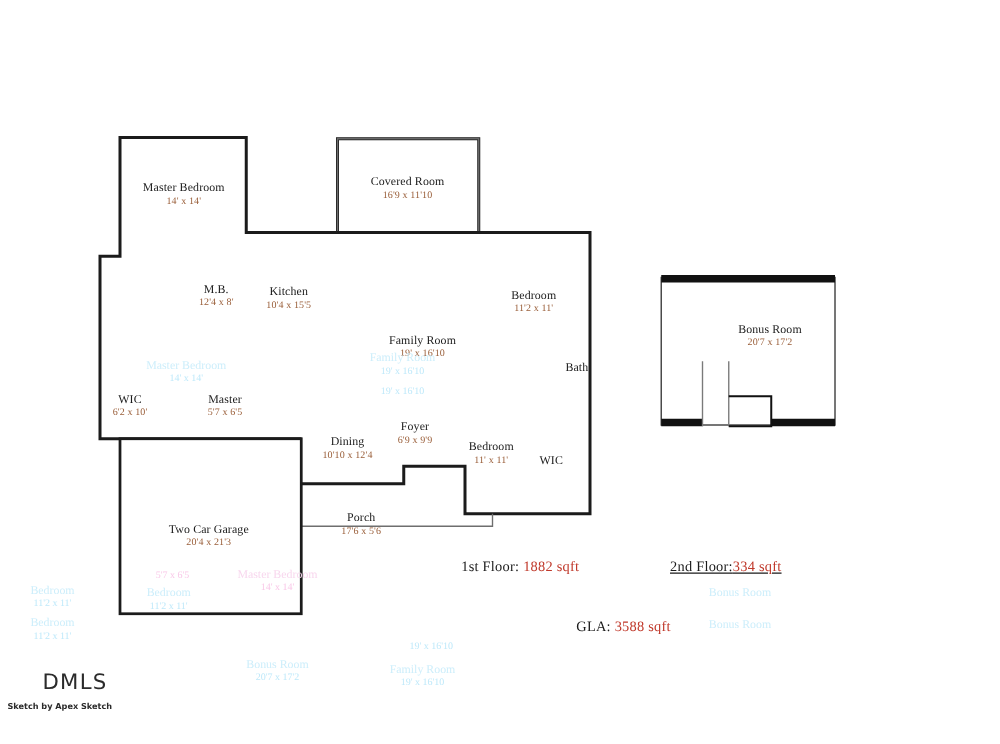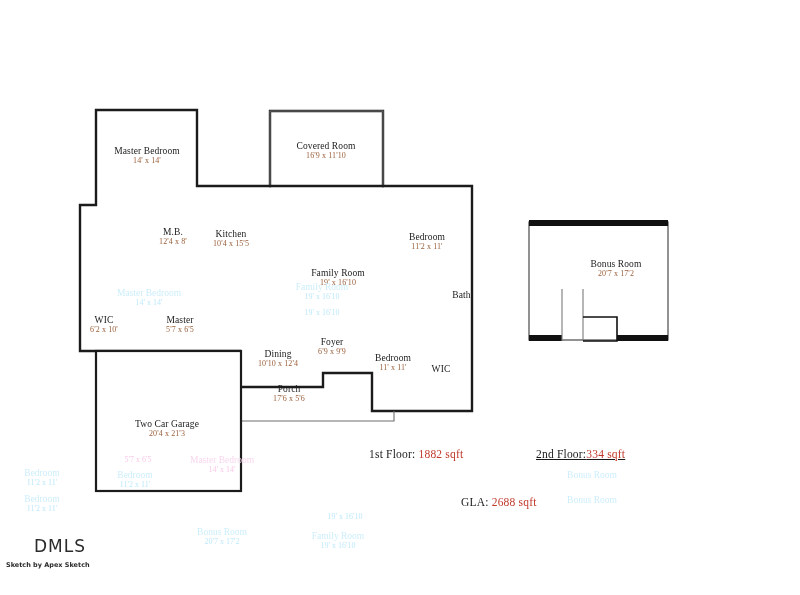--- a/index.html
+++ b/index.html
@@ -206,21 +206,21 @@
 
 <div class="room-label" style="left:393px; top:353px;">
   <span class="rm-name">Bedroom</span>
   <span class="rm-dim">11' x 11'</span>
 </div>
 
 <div class="room-label name-only" style="left:441px; top:364px;">
   <span class="rm-name">WIC</span>
 </div>
 
-<div class="room-label" style="left:289px; top:384px;">
+<div class="room-label" style="left:289px; top:410px;">
   <span class="rm-name">Porch</span>
   <span class="rm-dim">17'6 x 5'6</span>
 </div>
 
 <div class="room-label" style="left:167px; top:419px;">
   <span class="rm-name">Two Car Garage</span>
   <span class="rm-dim">20'4 x 21'3</span>
 </div>
 
 <div class="room-label" style="left:616px; top:259px;">
@@ -292,19 +292,19 @@
   <span>1st Floor:</span>
   <span class="val">1882 sqft</span>
 </div>
 
 <div class="area-line" style="left:536px; top:448px;text-decoration:underline;">
   <span>2nd Floor:</span><span class="val">334 sqft</span>
 </div>
 
 <div class="area-line" style="left:461px; top:496px;">
   <span>GLA:</span>
-  <span class="val">2688 sqft</span>
+  <span class="val">3588 sqft</span>
 </div>
 
 <div id="watermark">
   <span class="wm-main">DMLS</span>
   <span class="wm-sub">Sketch by Apex Sketch</span>
 </div>
 
 </body></html>

